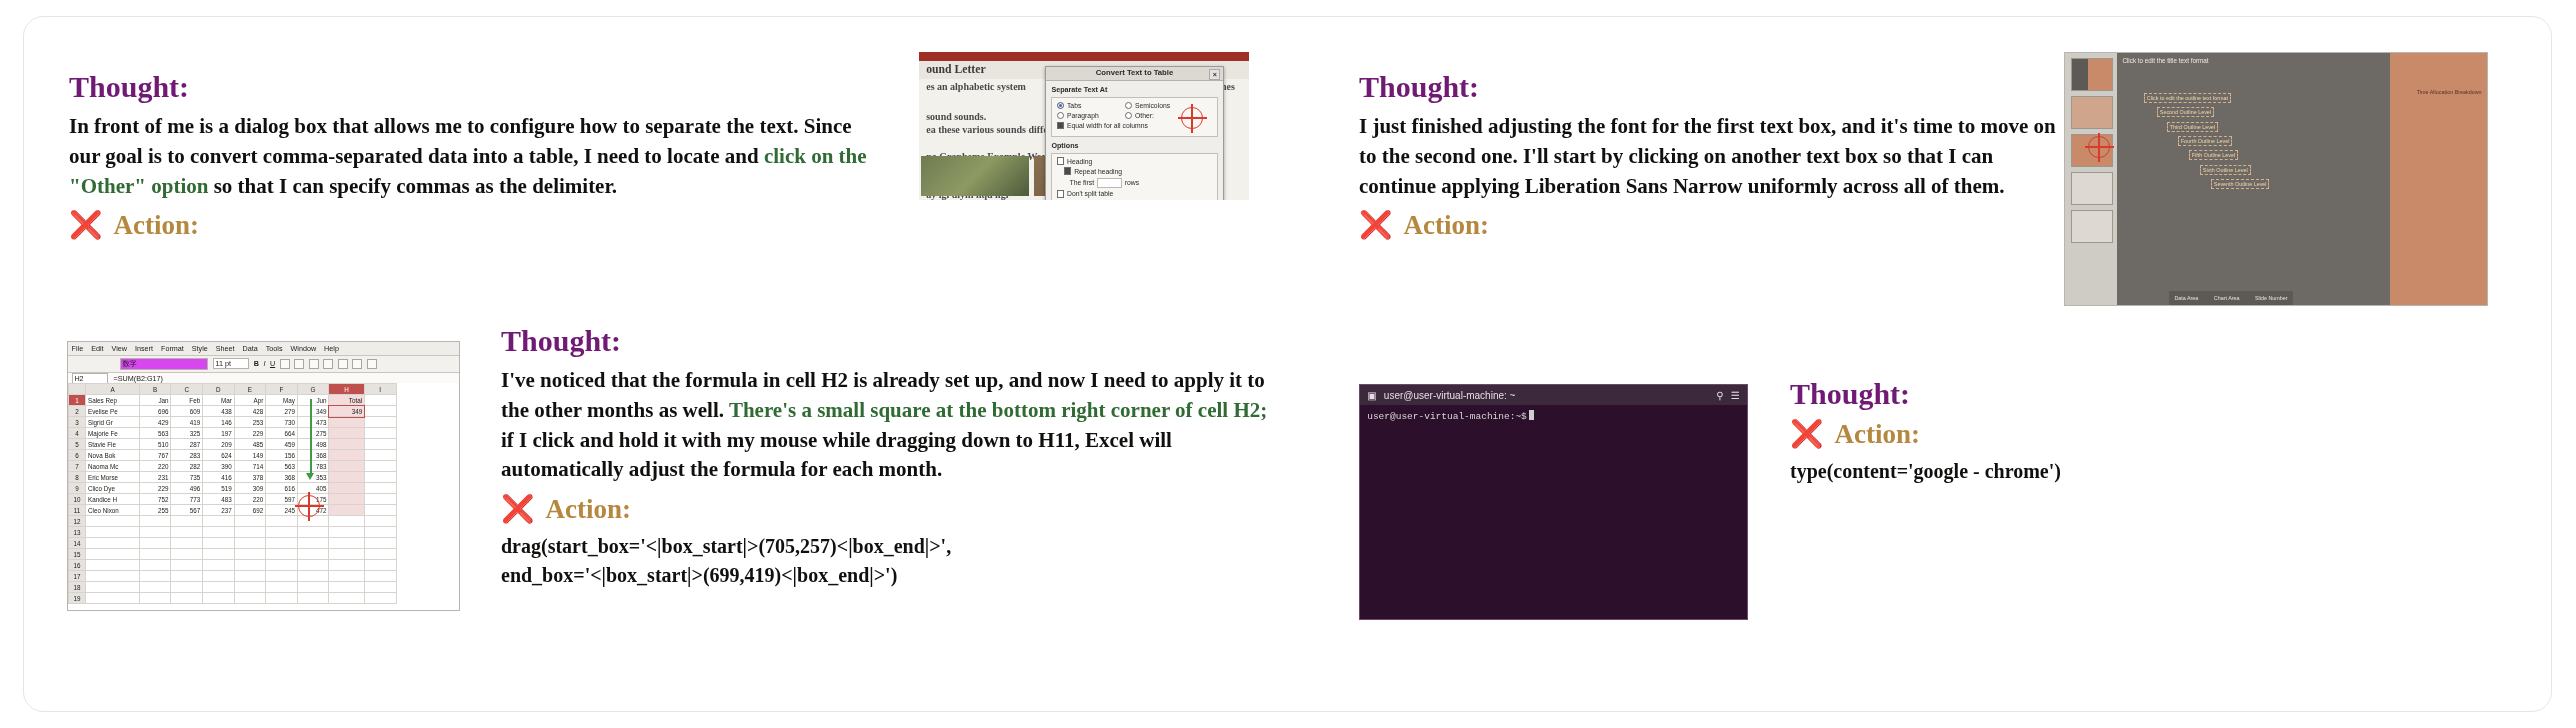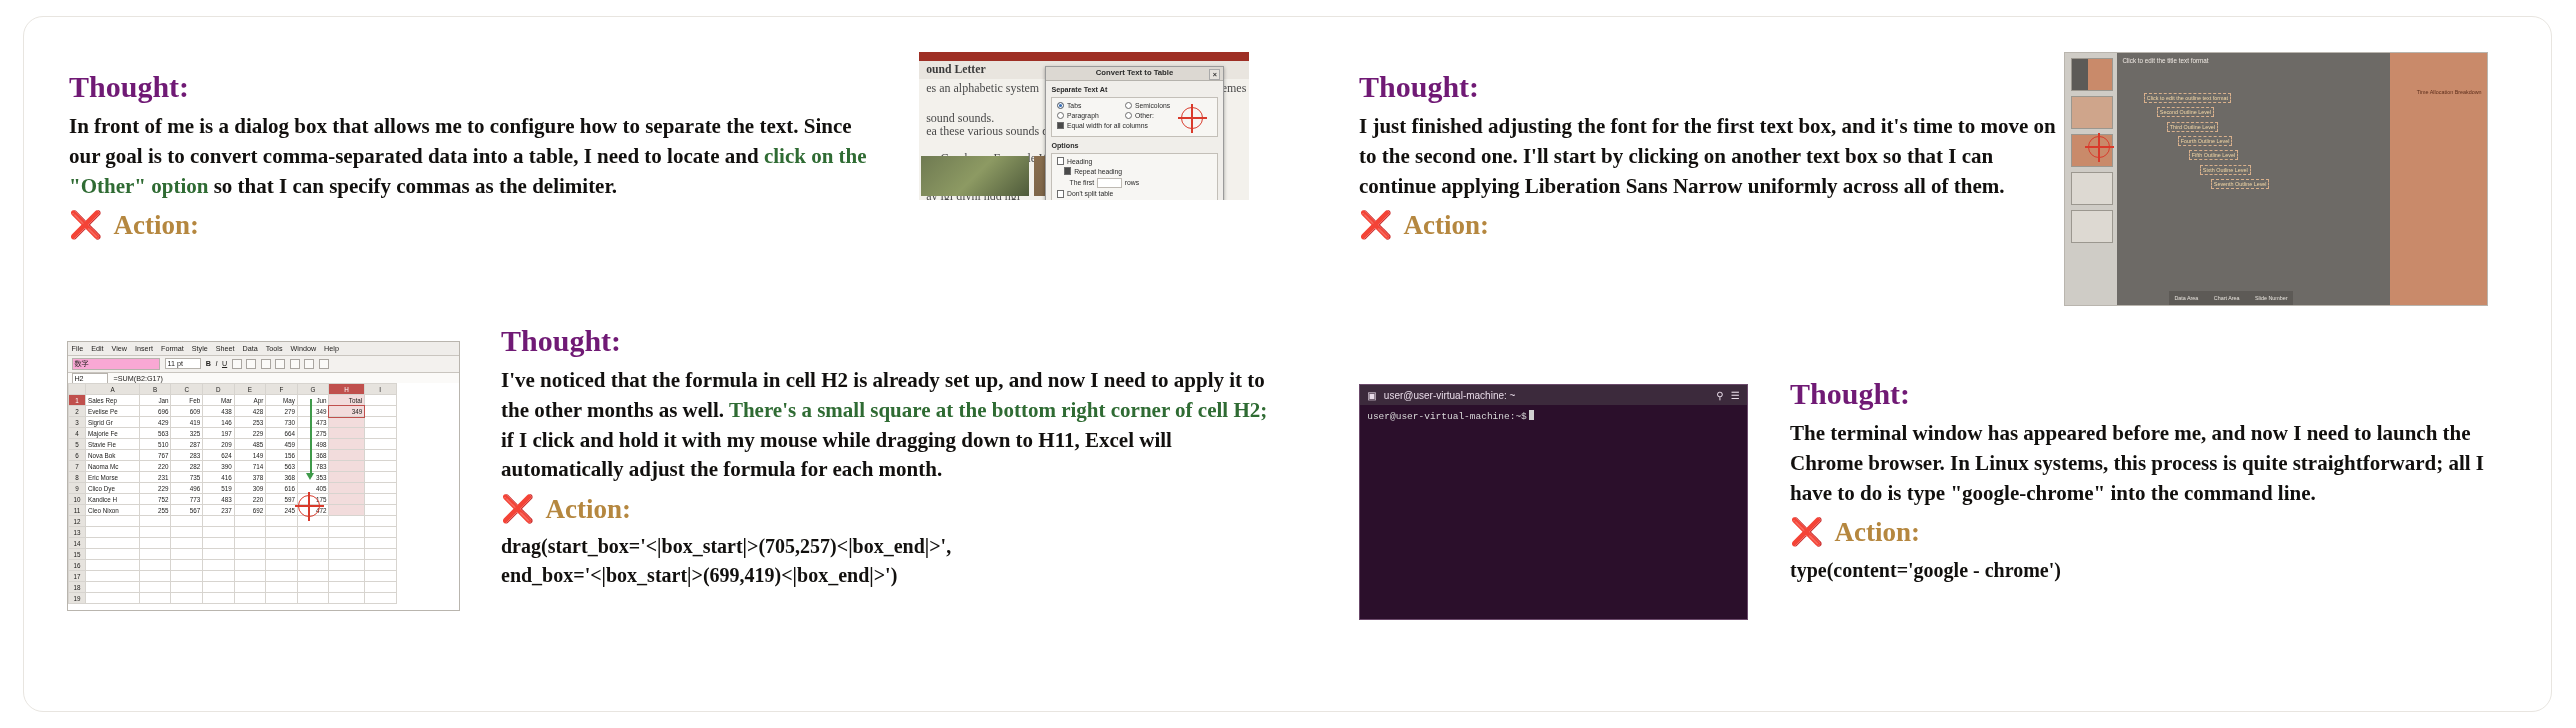--- a/index.html
+++ b/index.html
@@ -85,22 +85,22 @@
     position:absolute; inset:0;
     background:
       linear-gradient(to bottom, #e9e5df 0%, #e9e5df 18%, #f3f1ec 18%, #f3f1ec 100%);
   }
   #shot1 .red-bar { position:absolute; left:0; top:0; width:100%; height:9px; background:#9e2f25;}
   #shot1 .doc-title {
     position:absolute; left:7.2px; top:10.8px; font-size:11.7px; font-weight:bold;
     color:#3b3b3b; font-family:"Liberation Serif", serif; white-space:nowrap;
   }
   #shot1 .doc-line {
-    position:absolute; font-size:12px; color:#4a4a4a;
-    font-family:"Liberation Serif", serif; white-space:nowrap;
+    position:absolute; font-size:10px; color:#4a4a4a;
+    font-family:"Liberation Serif", serif; white-space:nowrap;font-weight:bold;
   }
   #shot1 .thumbimg {
     position:absolute; left:1.8px; bottom:3.6px; width:108px; height:40px;
     background:linear-gradient(135deg,#6f7a52,#8d9a63 50%,#4e5a3a);
   }
   #shot1 .thumbimg2 {
     position:absolute; left:115px; bottom:3.6px; width:70px; height:40px;
     background:linear-gradient(135deg,#8a6f4f,#6b563d);
   }
   .dlg {
@@ -325,21 +325,21 @@
       <span>Insert</span>
       <span>Format</span>
       <span>Style</span>
       <span>Sheet</span>
       <span>Data</span>
       <span>Tools</span>
       <span>Window</span>
       <span>Help</span>
     </div>
     <div class="ss-tool">
-      <span style="width:83px;border:0.9px solid #b6b2ac;background:#f9a8d4;padding:0 1.8px;">数字</span>
+      <span style="width:83px;border:0.9px solid #b6b2ac;background:#d946ef;padding:0 1.8px;margin-left:48px;">数字</span>
       <span style="width:31px;border:0.9px solid #b6b2ac;background:#fff;padding:0 1.8px;">11 pt</span>
       <span class="b">B</span>
       <span class="i">I</span>
       <span class="u">U</span>
       <i class="ss-sq"></i>
       <i class="ss-sq"></i>
       <i class="ss-sq"></i>
       <i class="ss-sq"></i>
       <i class="ss-sq"></i>
       <i class="ss-sq"></i>
@@ -633,21 +633,20 @@
       </div>
     </div>
     <div class="orange-panel">
       <div style="position:absolute; right:5.4px; top:36px; font-size:5.4px; color:#5e2f1c; font-family:'Liberation Sans',sans-serif;">Time Allocation Breakdown</div>
     </div>
     <div class="crosshair" style="left:23.4px; top:83px;"></div>
   </div>
 
   <div class="panel" style="left:1790px; top:377px; width:712px;">
     <div class="thought-label">Thought:</div>
-    <div class="thought-body" style="margin-top:9px;">The terminal window has appeared before me, and now I need to launch the Chrome browser. In Linux systems, this process is quite straightforward; all I have to do is type "google-chrome" into the command line.</div>
     <div class="action-row">
       <span class="xmark">❌</span>
       <span class="action-label">Action:</span>
     </div>
     <div class="action-code">type(content='google - chrome')</div>
   </div>
 
   <div class="shot" id="shot4">
     <div class="term-bar">
       <span>▣</span>

